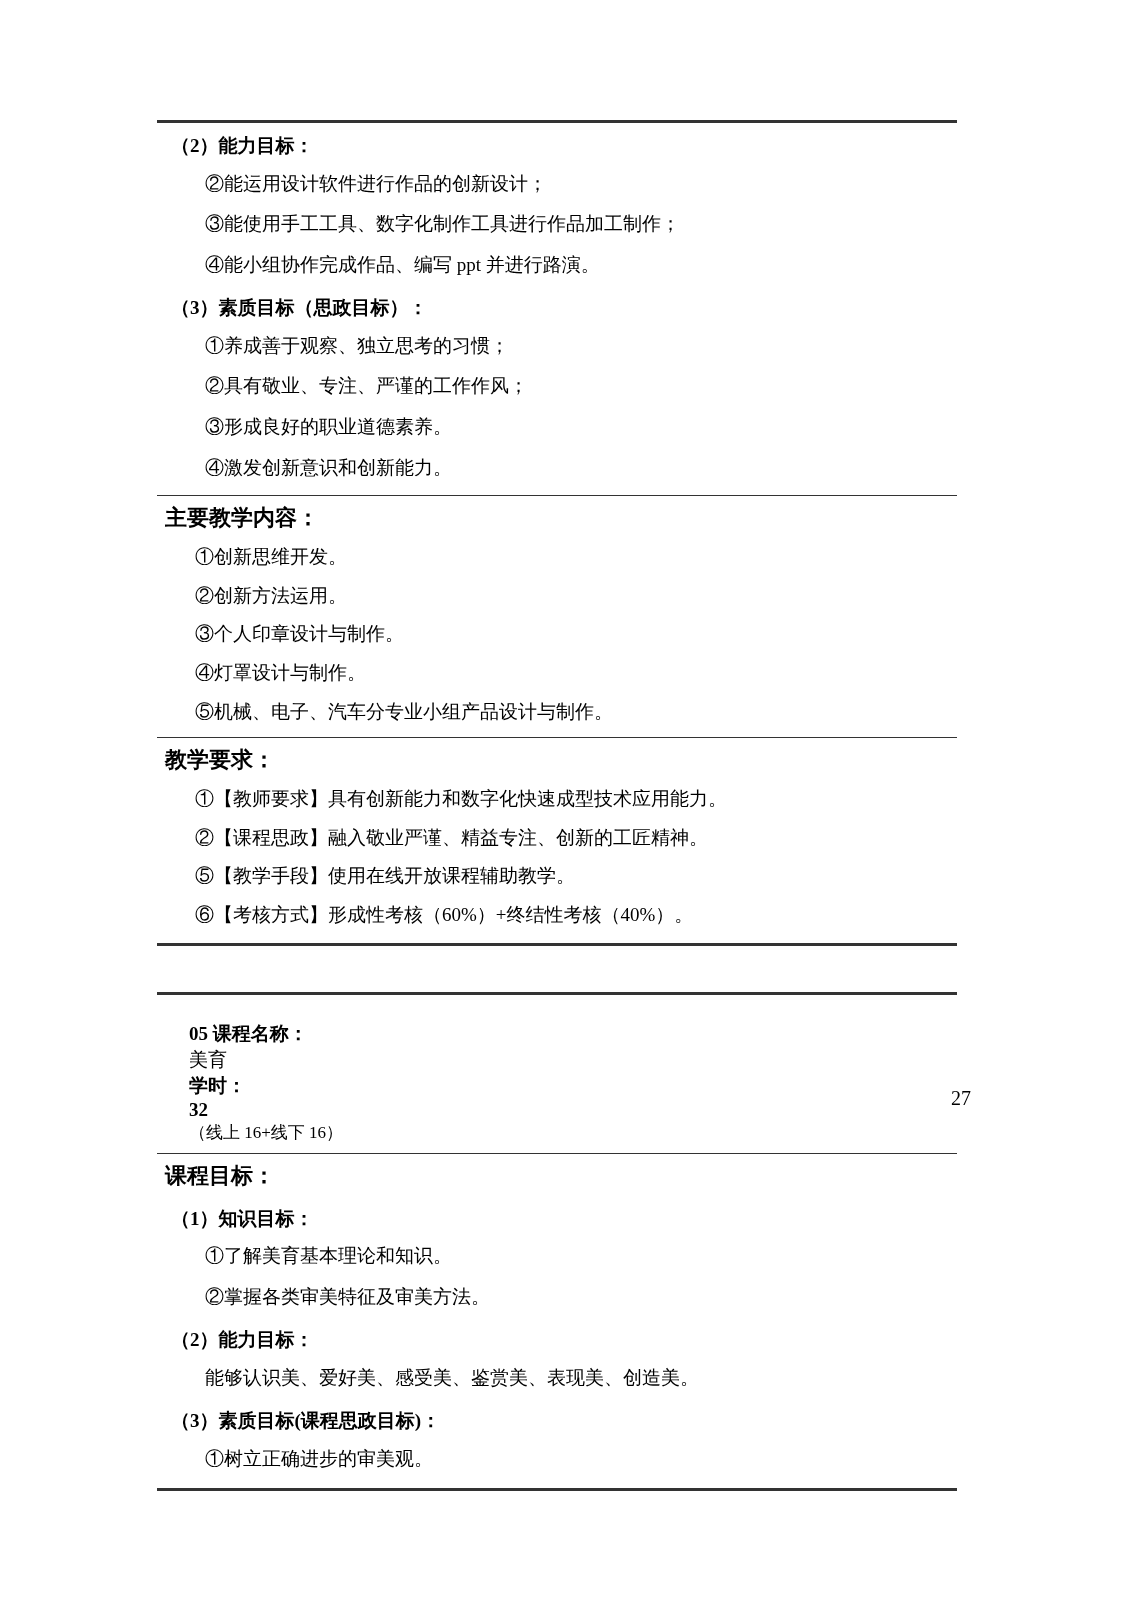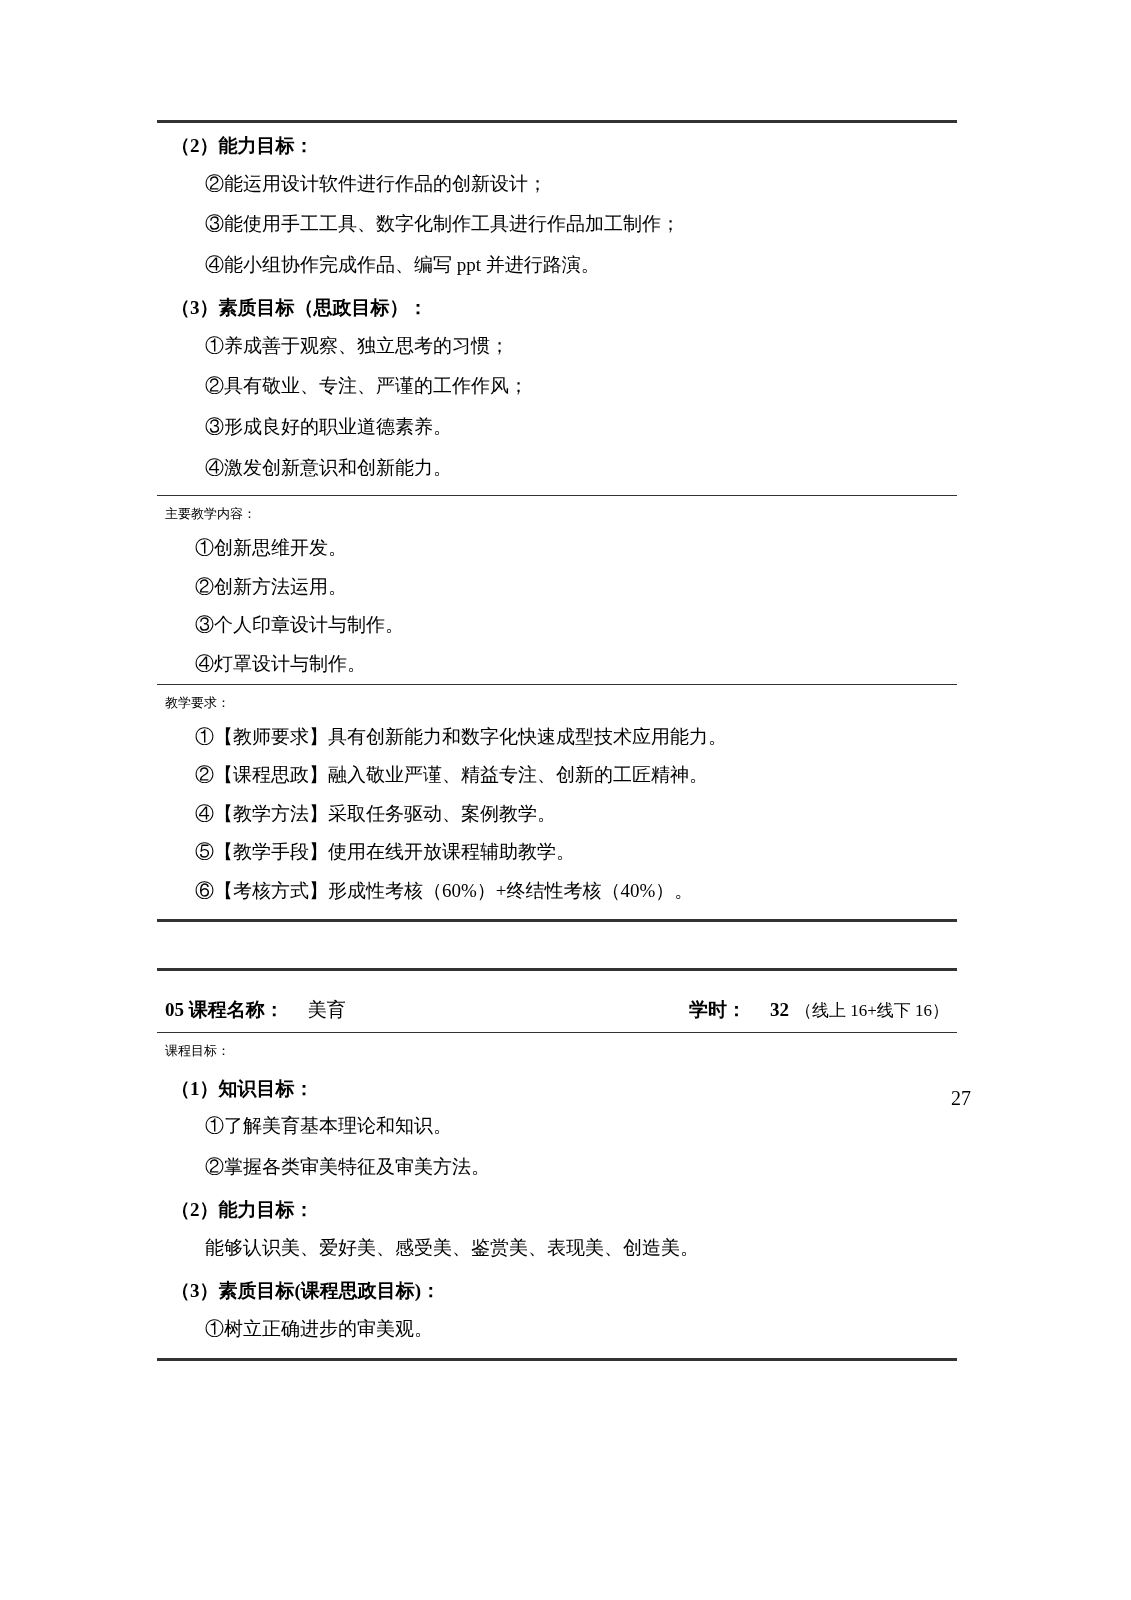--- a/index.html
+++ b/index.html
@@ -29,22 +29,22 @@
   }
   
   .block {
     border-top: 3px solid #333;
     border-bottom: 3px solid #333;
   }
   .rule-thin {
     border-top: 1.5px solid #333;
   }
   .heading {
-    font-weight: normal;
-    font-size: 13px;
+    font-weight: bold;
+    font-size: 22px;
     line-height: 1.0;
     padding: 11px 0 9px 8px;
   }
   .lvl1 {
     font-weight: bold;
     font-size: 19px;
     padding: 9px 0 3px 14px;
     line-height: 1.5;
   }
   .item {
@@ -59,20 +59,21 @@
   }
   .gap {
     height: 46px;
   }
   
   .course-head {
     display: flex;
     align-items: baseline;
     font-size: 19px;
     padding: 26px 8px 9px 8px;
+    flex-direction: column;
   }
   .course-head .ch-label {
     font-weight: bold;
   }
   .course-head .ch-name {
     margin-left: 24px;
   }
   .course-head .spacer {
     flex: 1;
   }
@@ -115,27 +116,27 @@
       <div class="item">③形成良好的职业道德素养。</div>
       <div class="item" style="padding-bottom:14px;">④激发创新意识和创新能力。</div>
 
       <div class="rule-thin"></div>
 
       <div class="heading">主要教学内容：</div>
       <div class="item-narrow">①创新思维开发。</div>
       <div class="item-narrow">②创新方法运用。</div>
       <div class="item-narrow">③个人印章设计与制作。</div>
       <div class="item-narrow">④灯罩设计与制作。</div>
+      <div class="item-narrow" style="padding-bottom:12px;">⑤机械、电子、汽车分专业小组产品设计与制作。</div>
 
       <div class="rule-thin"></div>
 
       <div class="heading">教学要求：</div>
       <div class="item-narrow">①【教师要求】具有创新能力和数字化快速成型技术应用能力。</div>
       <div class="item-narrow">②【课程思政】融入敬业严谨、精益专注、创新的工匠精神。</div>
-      <div class="item-narrow">④【教学方法】采取任务驱动、案例教学。</div>
       <div class="item-narrow">⑤【教学手段】使用在线开放课程辅助教学。</div>
       <div class="item-narrow" style="padding-bottom:14px;">⑥【考核方式】形成性考核（60%）+终结性考核（40%）。</div>
 
     </div>
 
     <div class="gap"></div>
 
     <div class="block">
 
       <div class="course-head">

